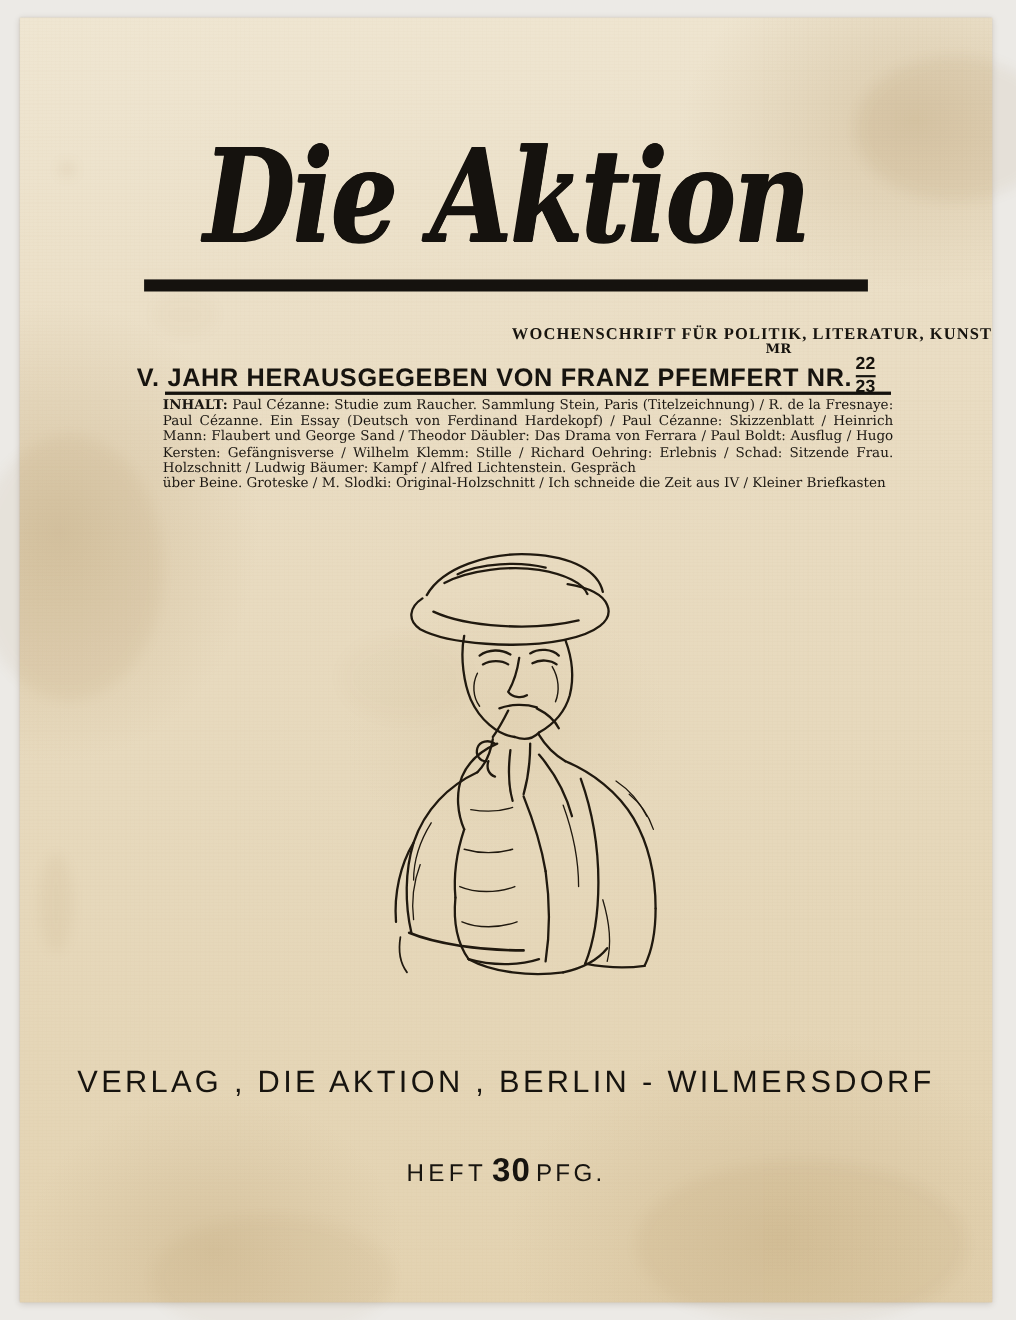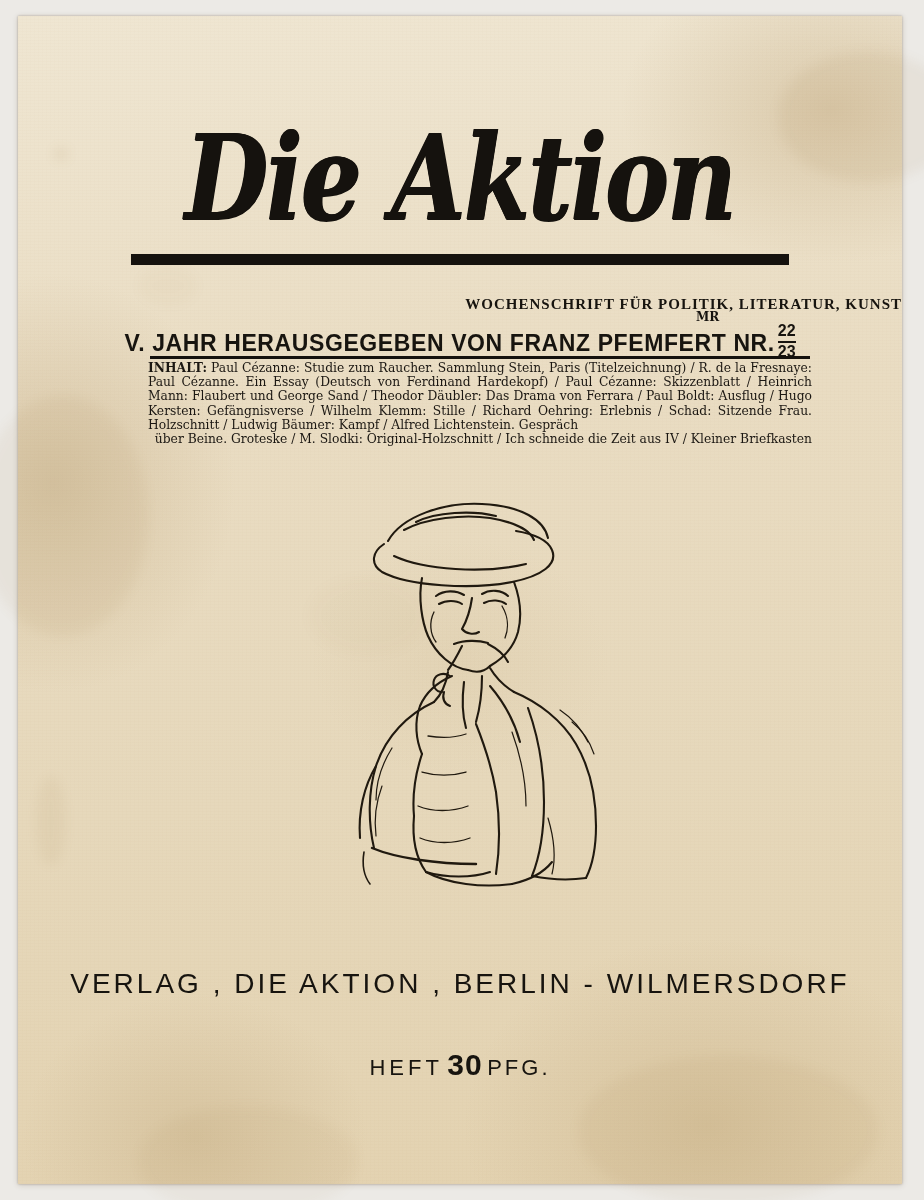--- a/index.html
+++ b/index.html
@@ -165,21 +165,21 @@
     left: 130px;
     width: 664px;
     top: 345px;
     font-family: "DejaVu Serif", serif;
     font-size: 12.3px;
     line-height: 14.2px;
     color: #1b1712;
     text-align: justify;
   }
   .contents .lbl { font-weight: bold; }
-  .contents .last { text-align: right; display: block; }
+  .contents .last { text-align: left; display: block; }
 
   
   .illustration {
     position: absolute;
     left: 258px;
     top: 470px;
     width: 420px;
     height: 410px;
   }
 

